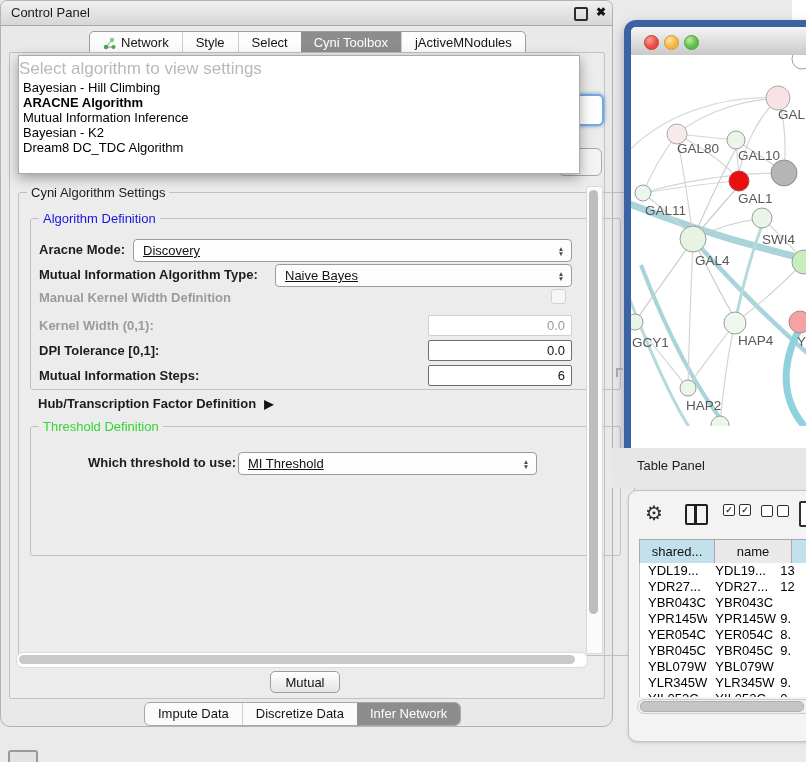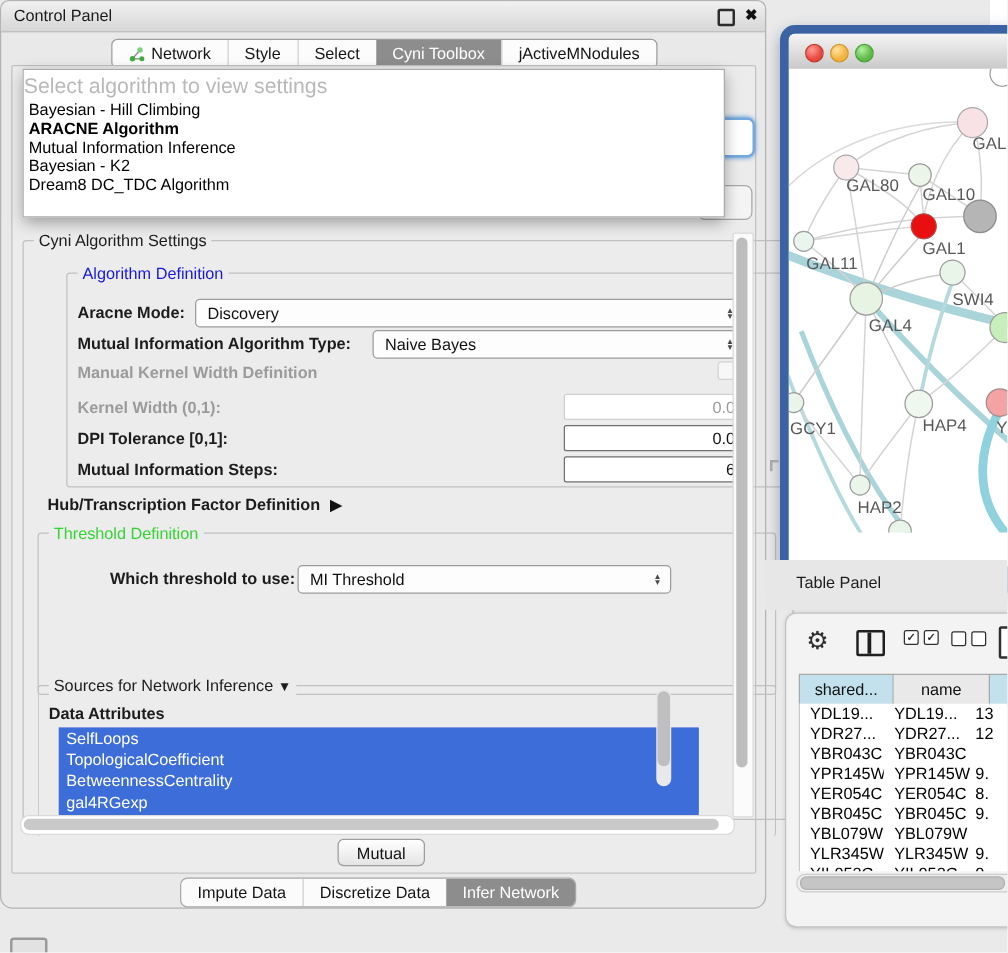--- a/index.html
+++ b/index.html
@@ -31,29 +31,29 @@
   .fs{position:absolute;border:1px solid #c0c0c0;border-radius:3px;padding-left:45px;}
   .legend{position:absolute;top:-8px;left:8px;background:#ececec;padding:0 4px;font-size:13px;
           white-space:nowrap;}
   .leg-blue{color:#1717dd;}
   .leg-green{color:#35d435;}
   .lbl{position:absolute;font-weight:bold;font-size:13px;white-space:nowrap;}
   .lbl-dis{color:#9b9b9b;}
 
   .combo{position:absolute;height:21px;background:#fdfdfd;border:1px solid #9c9c9c;border-radius:4px;
          display:flex;align-items:center;}
-  .combo .val{padding-left:9px;flex:1;font-size:13px;color:#111;}
+  .combo .val{padding-left:9px;flex:1;font-size:13px;color:#111;text-decoration:underline;}
   .combo .arr{width:16px;display:flex;flex-direction:column;align-items:center;color:#4a4a4a;
               font-size:6.5px;line-height:5px;padding-right:2px;}
   .tin{position:absolute;height:19px;background:#fff;border:1px solid #6f6f6f;border-radius:2px;
        text-align:right;padding:0 6px;font-size:13px;font-family:"Liberation Sans",sans-serif;color:#111;}
   .tin-dis{border:1px solid #cfcfcf;color:#9b9b9b;}
 
   #fs-cyni{left:8px;top:139px;width:570px;height:462px;}
-  #fs-algo{left:20px;top:165px;width:544px;height:170px;margin-left:23px;}
+  #fs-algo{left:20px;top:165px;width:544px;height:170px;}
   #fs-thresh{left:20px;top:373px;width:544px;height:128px;}
   #fs-mi{left:8px;top:57px;width:528px;height:54px;}
   #fs-sources{left:20px;top:495px;width:544px;height:120px;border-bottom:none;}
 
   #chk-manual{left:520px;top:70px;width:13px;height:13px;border:1px solid #d2d2d2;border-radius:3px;background:#f7f7f7;}
 
   #hub-row{left:28px;top:343px;font-weight:bold;font-size:13px;}
   .tri-right{display:inline-block;margin-left:8px;color:#111;font-size:12px;}
 
   #attr-list{position:absolute;left:16px;top:33px;width:512px;height:82px;overflow:hidden;background:#3d6dd8;}
@@ -206,33 +206,20 @@
         <span class="lbl" style="left:57px;top:28px;">Which threshold to use:</span>
         <div class="combo" style="left:207px;top:25px;width:297px;">
           <span class="val">MI Threshold</span>
           <span class="arr">
               <span>▲</span>
               <span>▼</span>
             </span>
         </div>
       </div>
 
-      <div class="fs" id="fs-sources">
-        <span class="legend"><span>Sources for Network Inference</span> <span style="font-size:11px;">▼</span></span>
-        <span class="lbl" style="left:8px;top:14px;">Data Attributes</span>
-        <div id="attr-list">
-            <div class="attr-item">SelfLoops</div>
-            <div class="attr-item">TopologicalCoefficient</div>
-            <div class="attr-item">BetweennessCentrality</div>
-            <div class="attr-item">gal4RGexp</div>
-          </div>
-        <div class="abs" id="attr-sb-track">
-            <div class="abs" id="attr-sb-thumb"></div>
-          </div>
-      </div>
 
       <div class="abs" id="vscroll">
           <div class="abs" id="vscroll-thumb"></div>
         </div>
       <div class="abs" id="hscroll">
           <div class="abs" id="hscroll-thumb"></div>
         </div>
 
       <button class="abs" id="apply-btn">Mutual</button>
     </div>

